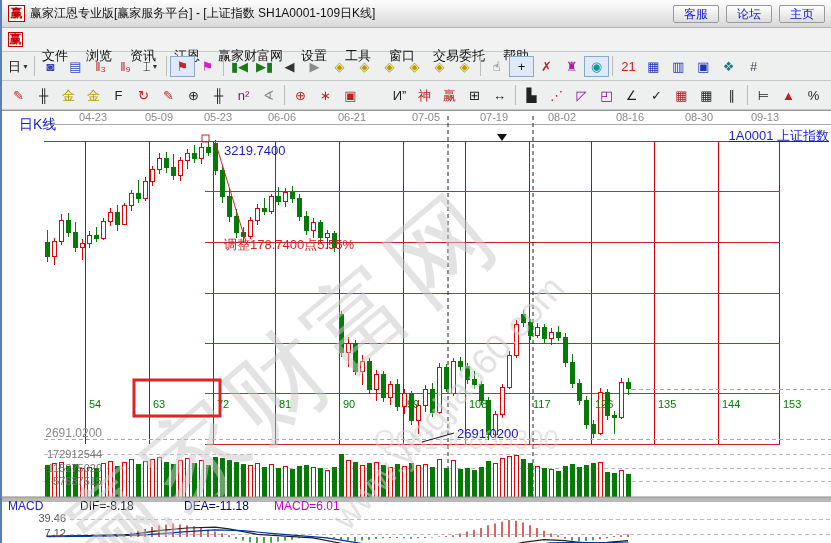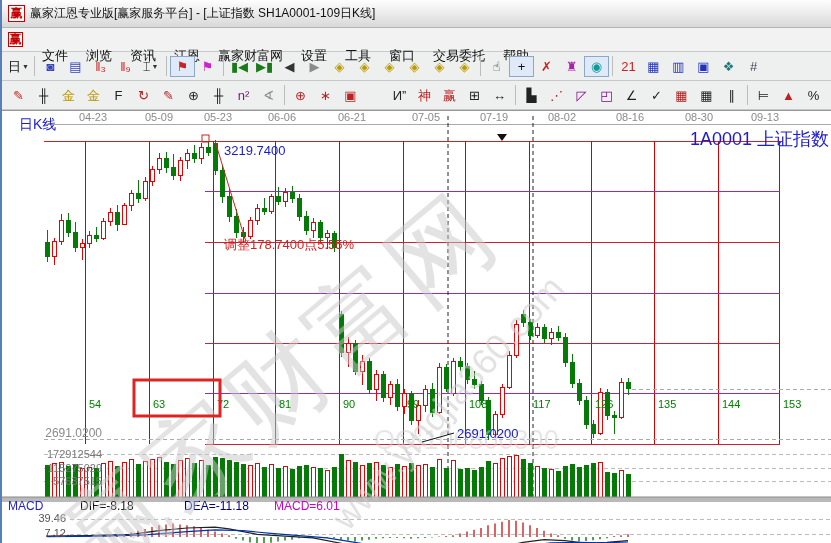--- a/index.html
+++ b/index.html
@@ -41,31 +41,32 @@
     min-width:25px;height:21px;display:flex;align-items:center;justify-content:center;
     font-size:13px;border:1px solid transparent;cursor:pointer;padding:0 1px;line-height:1;
   }
   .tbtn.sel{border:1px solid #8aa8cc;background:#dfe9f7;}
   .tbtn .arr{font-size:7px;color:#333;margin-left:1px;}
   .sep{width:1px;height:20px;background:#bcbcbc;margin:0 3px;flex:0 0 auto;}
   
   .chart{position:relative;width:831px;height:433px;background:#fff;border-top:1px solid #979797;}
   .chart svg{position:absolute;left:0;top:0;}
   .pane-label{position:absolute;left:8px;top:5px;color:#1c1ccd;font-size:14px;z-index:5;margin-left:9px;}
-  .symbol-label{position:absolute;right:4px;top:16px;color:#1c1ccd;font-size:18px;z-index:5;}
+  .symbol-label{position:absolute;right:4px;top:16px;color:#1c1ccd;font-size:13px;z-index:5;text-decoration:underline;}
   svg text{font-family:"Liberation Sans","DejaVu Sans",sans-serif;}
 </style>
 </head>
 <body>
 
 <div class="window">
 
   <div class="titlebar">
     <span class="logo">赢</span>
     <span class="wtitle">赢家江恩专业版[赢家服务平台] - [上证指数  SH1A0001-109日K线]</span>
+    <span id="titleLinks"><span class="toplink">客服</span><span class="toplink">论坛</span><span class="toplink">主页</span></span>
   </div>
 
   <div class="menubar" id="menubar">
     <span class="logo">赢</span>
   <span class="mitem">文件</span>
       <span class="mitem">浏览</span>
       <span class="mitem">资讯</span>
       <span class="mitem">江恩</span>
       <span class="mitem">赢家财富网</span>
       <span class="mitem">设置</span>

